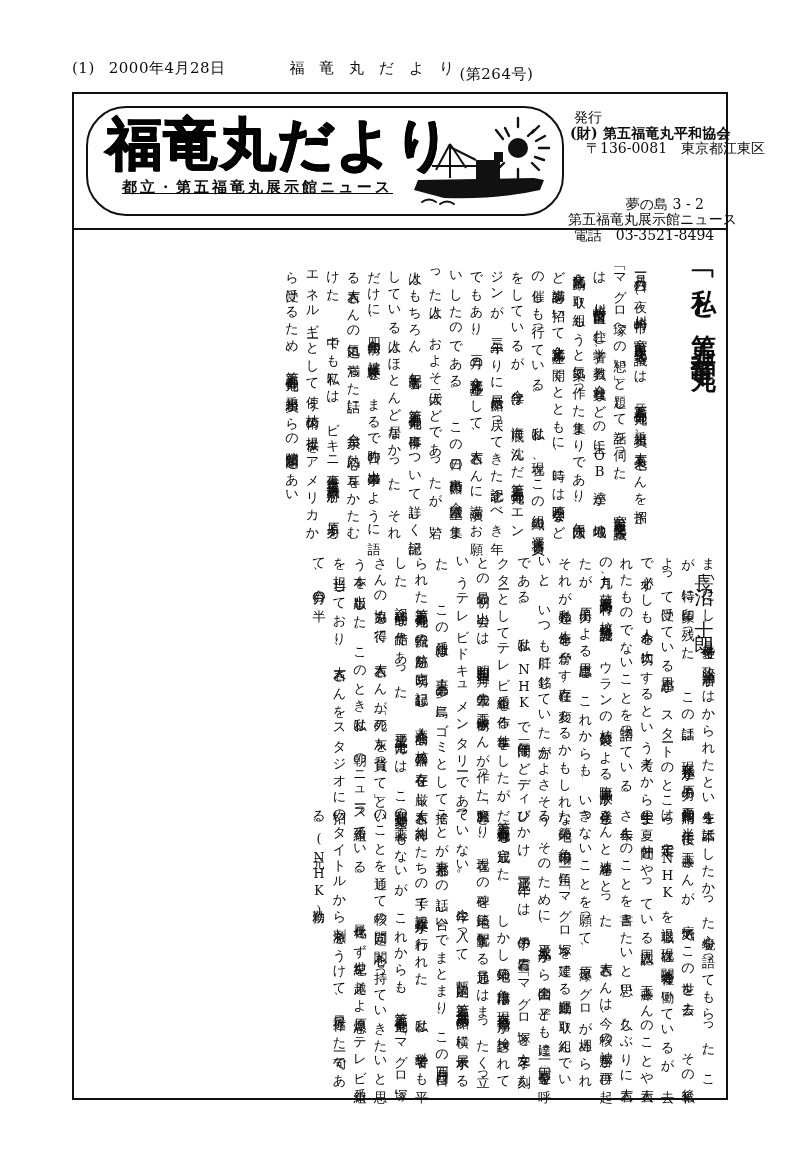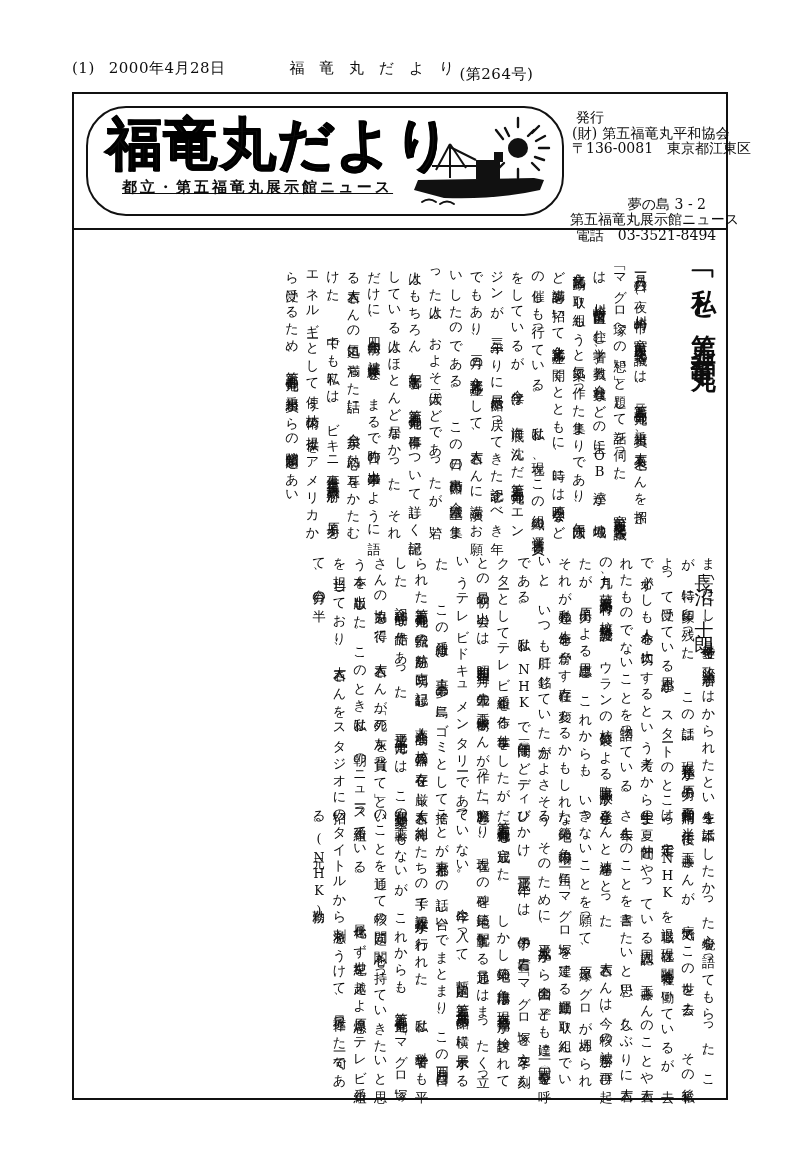--- a/index.html
+++ b/index.html
@@ -57,21 +57,20 @@
   
   #masthead {
     position: absolute;
     top: 96px;
     left: 74px;
     width: 652px;
     height: 128px;
     box-sizing: border-box;
     display: flex;
     align-items: stretch;
-    justify-content: space-between;
   }
   #masthead-box {
     position: relative;
     width: 478px;
     margin: 10px 0 8px 12px;
     border: 2px solid #111;
     border-radius: 40px;
     box-sizing: border-box;
     overflow: hidden;
   }
@@ -107,22 +106,22 @@
   }
   #publisher {
     width: 160px;
     padding: 14px 4px 0 4px;
     box-sizing: border-box;
     font-size: 14px;
     line-height: 15.5px;
   }
   #publisher div { white-space: pre; }
   .pub-l1 { padding-left: 6px; }
-  .pub-l2 { padding-left: 2px; letter-spacing: 0.2px; }
-  .pub-l3 { padding-left: 2px; }
+  .pub-l2 { padding-left: 2px; letter-spacing: 0.2px; font-weight: bold; }
+  .pub-l3 { padding-left: 2px; margin-left: 16px; }
   .pub-l4 { text-align: right; padding-right: 16px; margin-top: 40px; }
   .pub-l5 { text-align: center; }
   .pub-l6 { text-align: center; }
 
   
   #masthead-rule {
     position: absolute;
     top: 228px;
     left: 74px;
     width: 652px;

